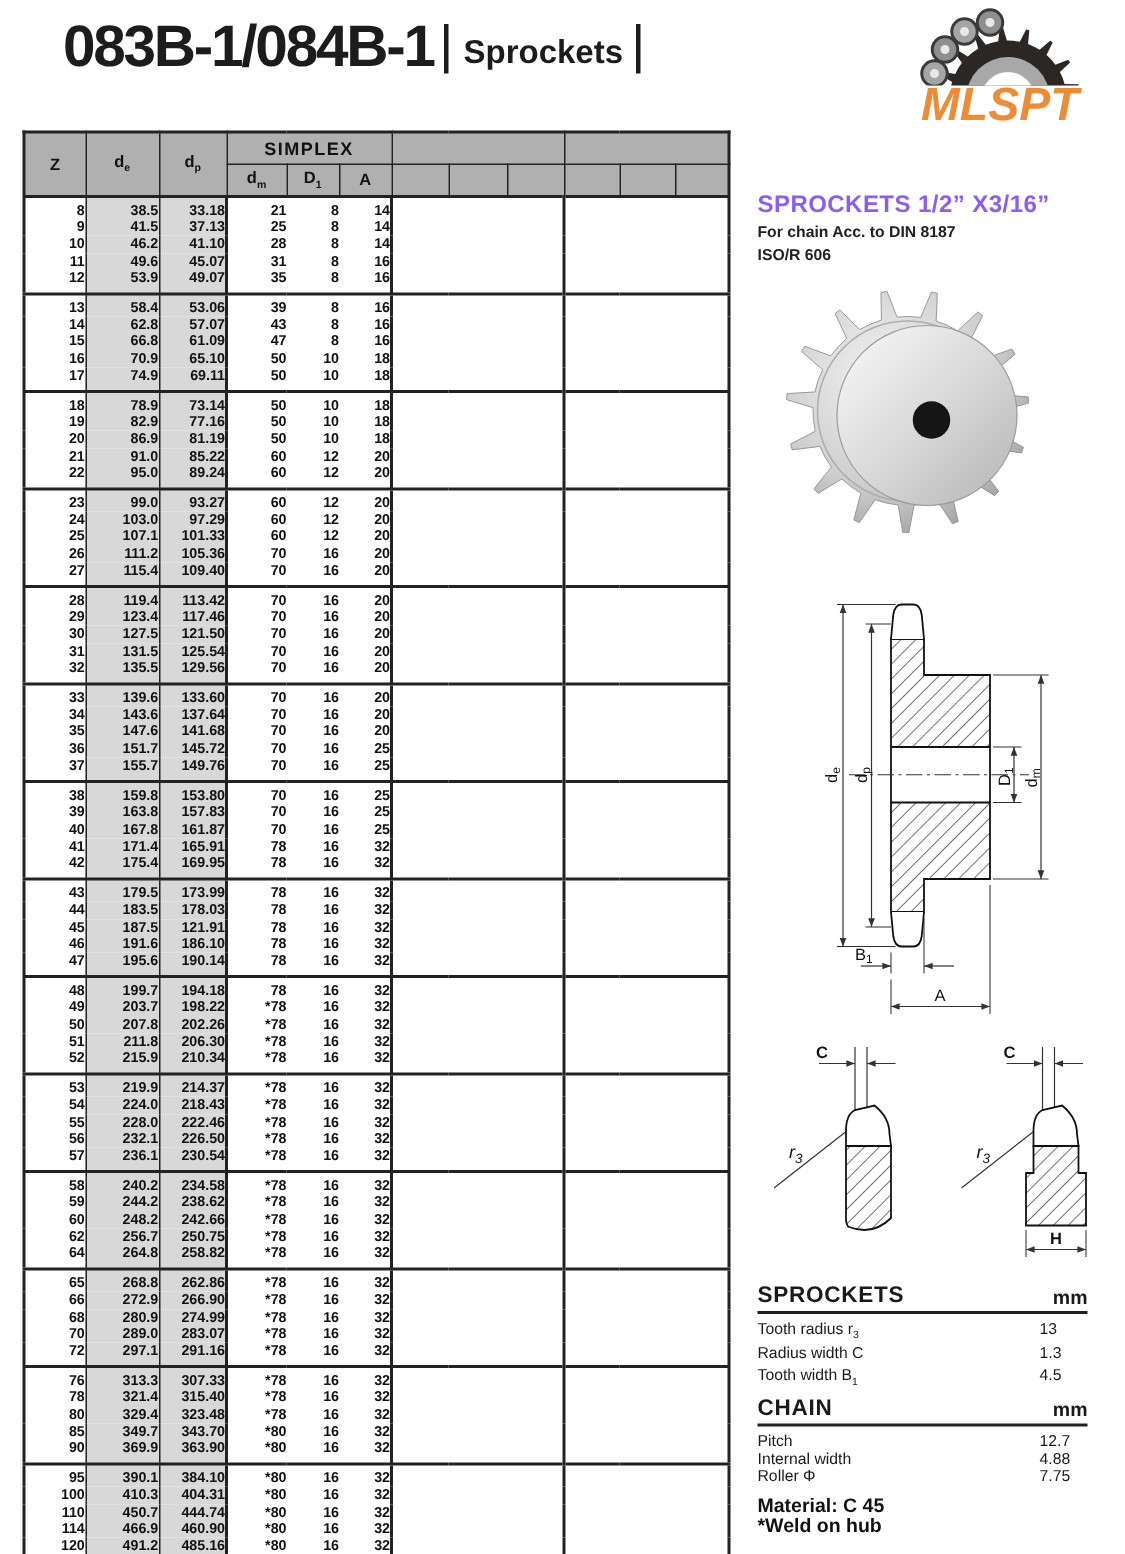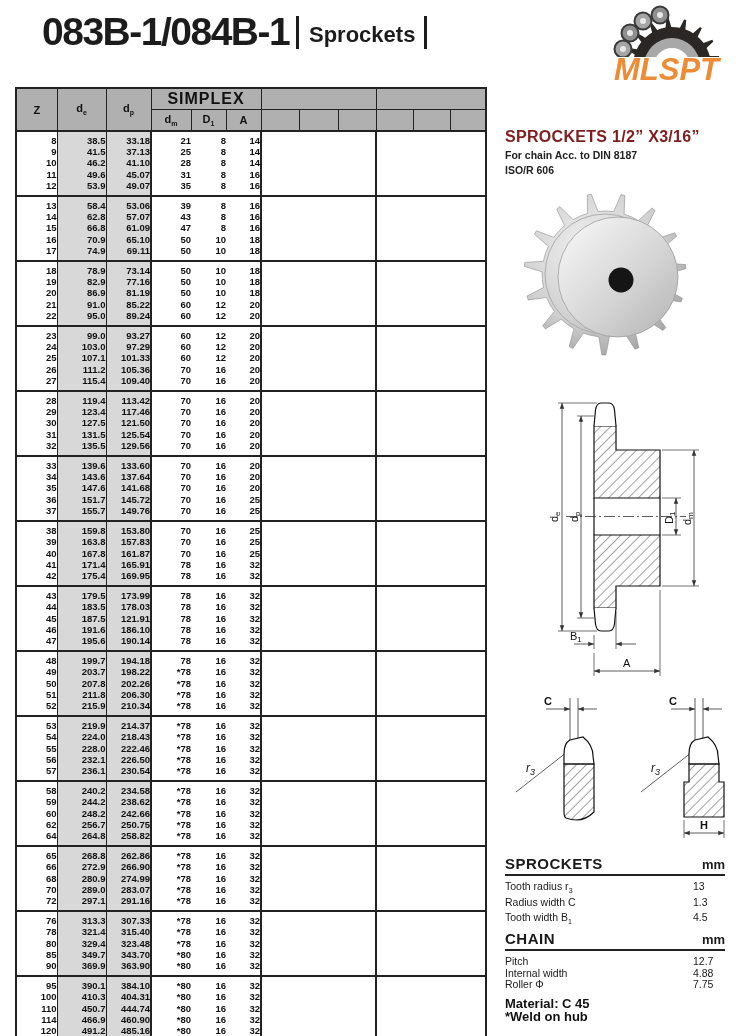--- a/index.html
+++ b/index.html
@@ -18,36 +18,36 @@
   
   table.sprk{
     position:absolute;left:15px;top:87px;width:470px;border-collapse:collapse;
     table-layout:fixed;border:2px solid #222;font-size:9.5px;font-weight:bold;color:#111;
   }
   table.sprk thead{border-bottom:2px solid #222;}
   table.sprk th{
     background:#b0b0b0;border:1px solid #222;font-size:11px;font-weight:bold;
     text-align:center;padding:0;height:20px;
   }
-  table.sprk th.simplex{font-size:16px;letter-spacing:1px;}
+  table.sprk th.simplex{font-size:12px;letter-spacing:1px;}
   table.sprk th sub,table.sprk td sub{font-size:7px;}
   table.sprk td{padding:0;line-height:11.2px;vertical-align:middle;}
   tbody.group{border-top:2px solid #222;}
   tbody.group tr:first-child td{padding-top:3px;}
   tbody.group tr:last-child td{padding-bottom:4px;}
   td.c-z {border-right:1px solid #222;text-align:right;padding-right:9px;}
   td.c-de{background:#d8d8d8;border-right:1px solid #222;text-align:right;padding-right:5px;}
   td.c-dp{background:#d8d8d8;border-right:2px solid #222;text-align:right;padding-right:3px;}
   td.c-dm{text-align:right;padding-right:20px;}
   td.c-d1{text-align:right;padding-right:16px;}
   td.c-a {border-right:2px solid #222;text-align:right;padding-right:11px;}
   td.c-g1{border-right:2px solid #222;}
   
   .info{position:absolute;left:505px;top:128px;width:230px;}
-  .info-title{font-size:16px;font-weight:bold;letter-spacing:.3px;color:#7f1d1d;}
+  .info-title{font-size:16px;font-weight:bold;letter-spacing:.3px;color:#8b5cf6;}
   .info-line{font-size:10.5px;font-weight:bold;color:#222;margin-top:3px;}
   .photo{position:absolute;left:498px;top:192px;width:215px;height:165px;}
   .drawing{position:absolute;left:498px;top:390px;width:235px;height:292px;}
   .tooth{position:absolute;left:500px;top:692px;width:235px;height:158px;}
   .spec{position:absolute;left:505px;width:220px;}
   .spec-head{display:flex;justify-content:space-between;align-items:flex-end;
     border-bottom:2.5px solid #222;padding-bottom:2px;}
   .spec-title{font-size:15px;font-weight:bold;letter-spacing:.5px;}
   .spec-unit{font-size:13px;font-weight:bold;}
   .spec-rows{margin-top:5px;}

